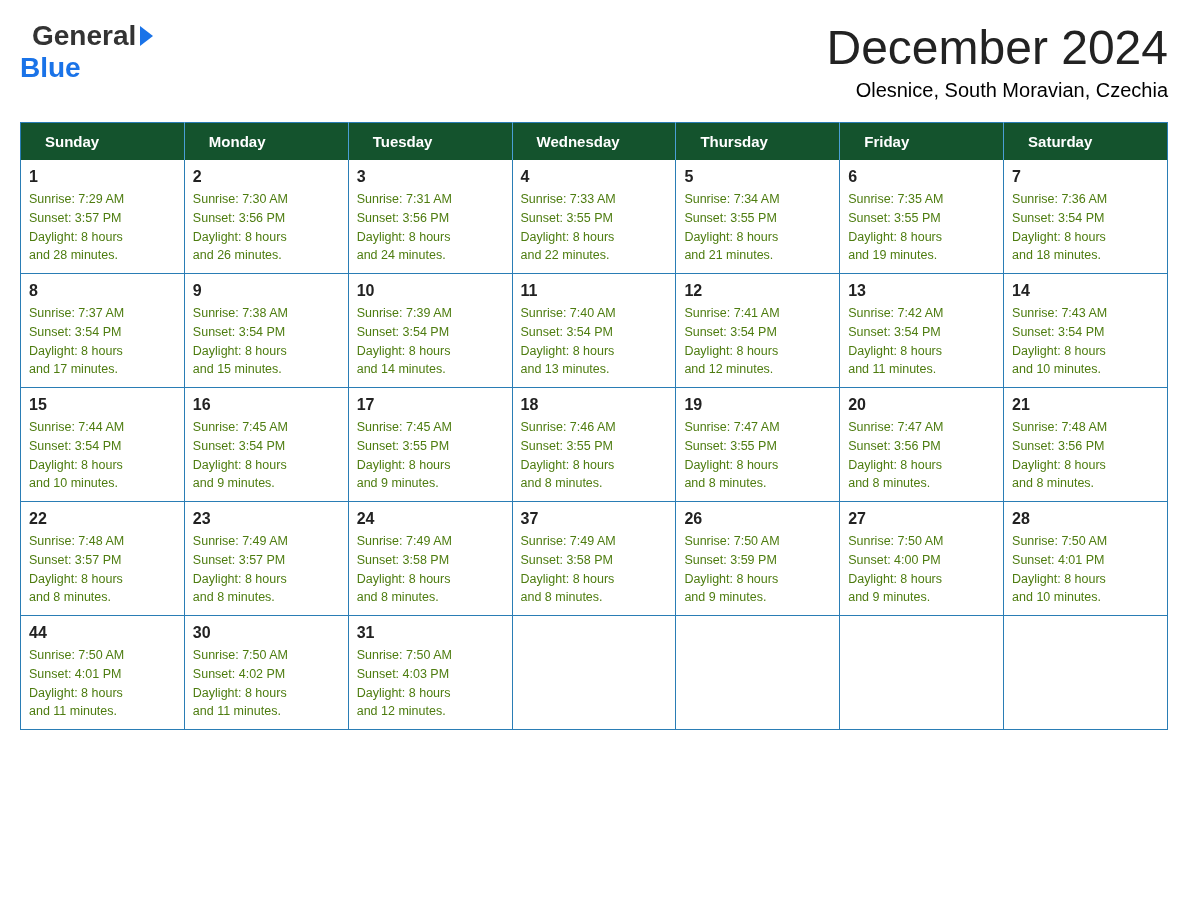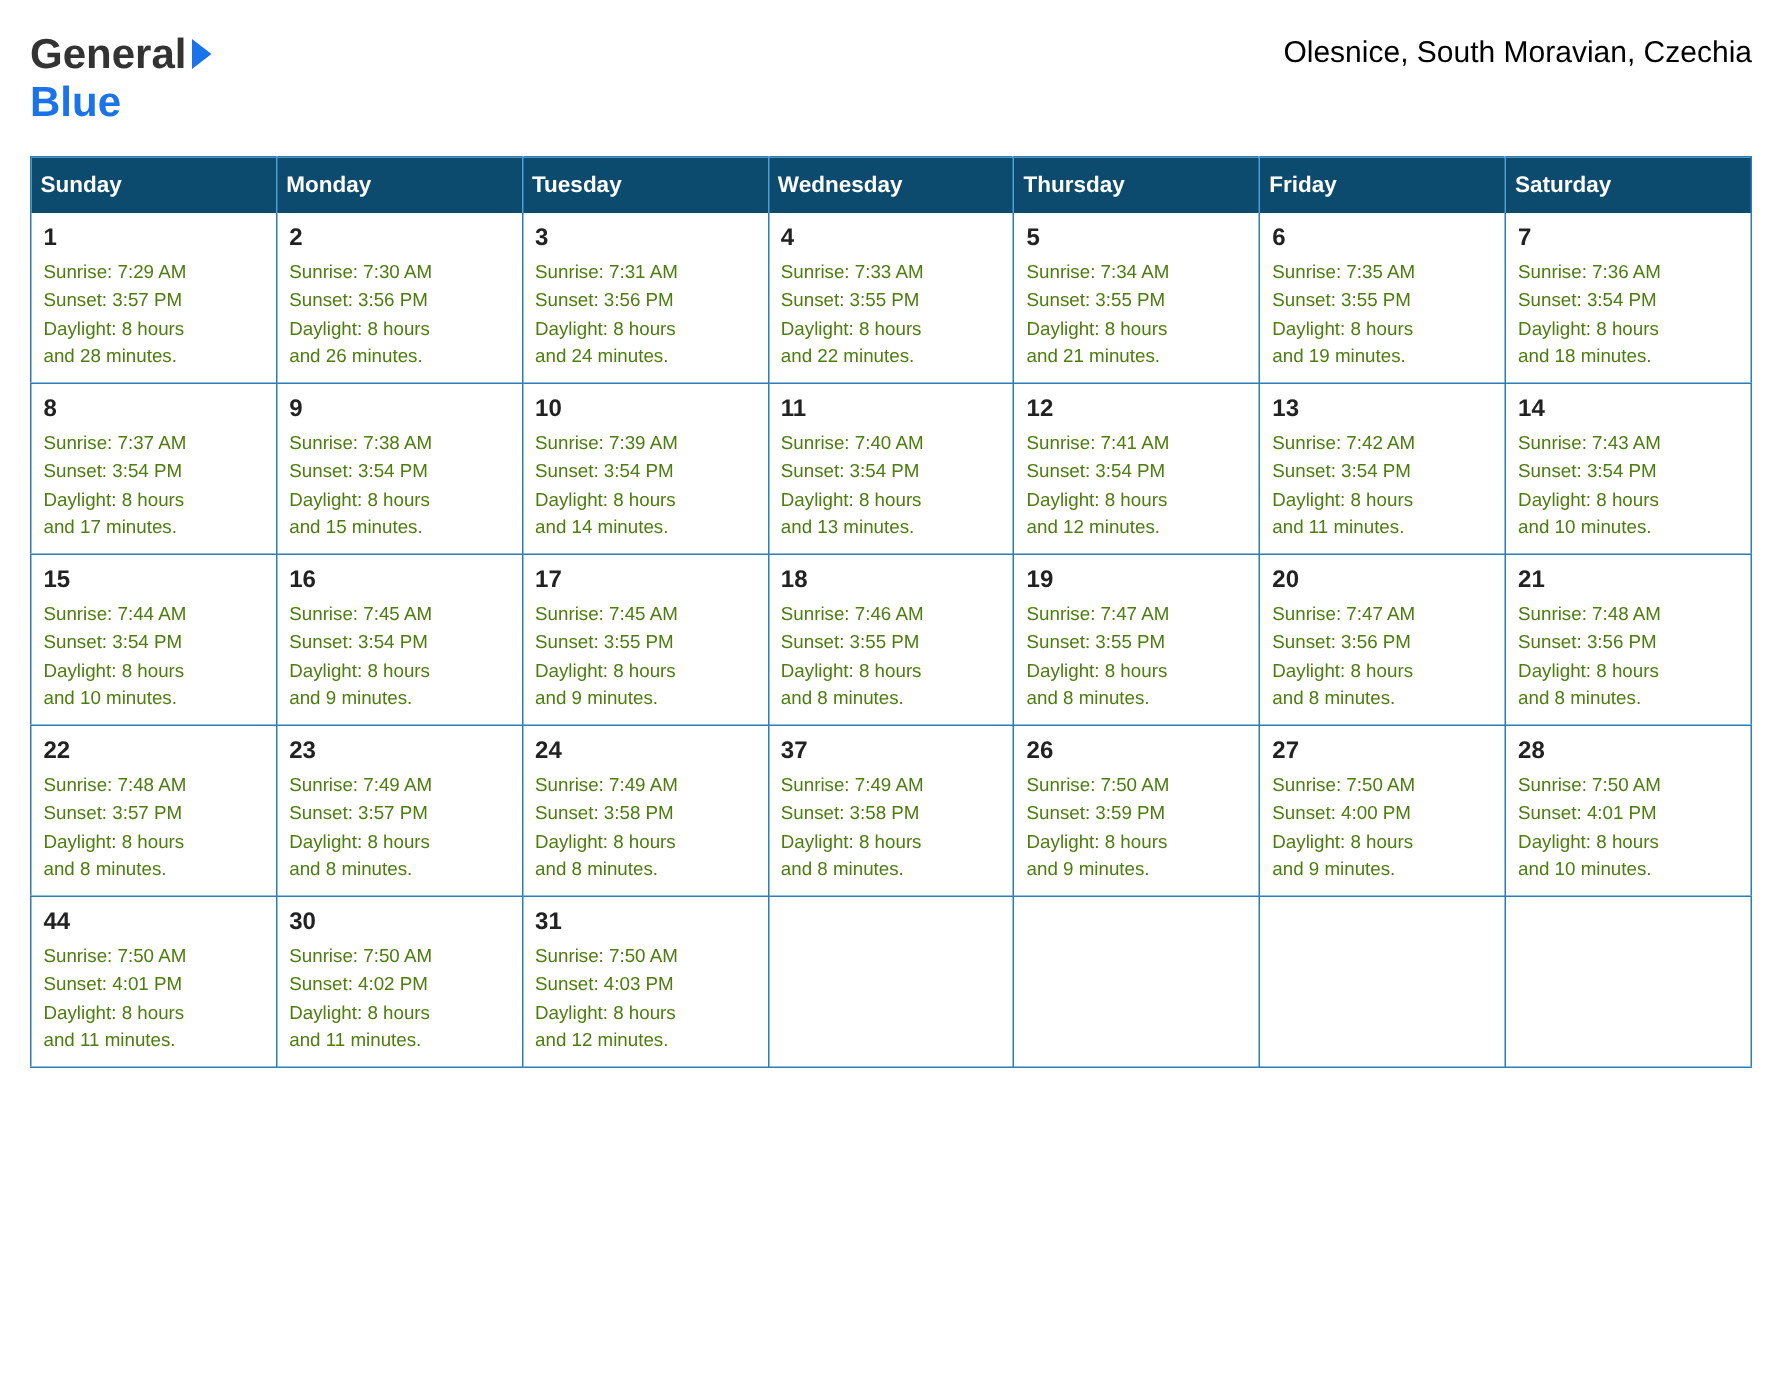--- a/index.html
+++ b/index.html
@@ -43,25 +43,25 @@
       font-size: 20px;
       color: #000000;
       margin-top: 4px;
     }
     .calendar {
       width: 100%;
       border-collapse: collapse;
       border: 1px solid #2a7db5;
     }
     .calendar thead tr th {
-      background-color: #0c4a6e;
+      background-color: #14532d;
       color: #fff;
       font-size: 15px;
       font-weight: bold;
-      padding: 10px 6px;
+      padding: 10px 24px;
       text-align: left;
       border-right: 1px solid #4a9fd5;
     }
     .calendar thead tr th:last-child {
       border-right: none;
     }
     .calendar tbody tr td {
       vertical-align: top;
       padding: 8px;
       border-right: 1px solid #2a7db5;
@@ -85,20 +85,21 @@
       font-size: 12.5px;
       line-height: 1.5;
       color: #4d7c0f;
     }
     .empty-cell {
       background: #fff;
     }
     .logo-row {
       display: flex;
       align-items: center;
+      margin-left: 12px;
     }
     .logo-arrow-container {
       display: flex;
       flex-direction: column;
       align-items: center;
       margin-left: 2px;
     }
   </style>
 </head>
 <body>
@@ -107,20 +108,21 @@
   <div class="logo">
     <div class="logo-row">
       <span class="logo-general">General</span>
       <div class="logo-arrow-container">
         <div style="width:0;height:0;border-left:13px solid #1a73e8;border-top:10px solid transparent;border-bottom:10px solid transparent;margin-left:2px;"></div>
       </div>
     </div>
     <span class="logo-blue">Blue</span>
   </div>
   <div class="title-block">
+    <div class="month-title">December 2024</div>
     <div class="location">Olesnice, South Moravian, Czechia</div>
   </div>
 </div>
 
 <table class="calendar">
   <thead>
     <tr>
     <th>Sunday</th>
         <th>Monday</th>
         <th>Tuesday</th>

